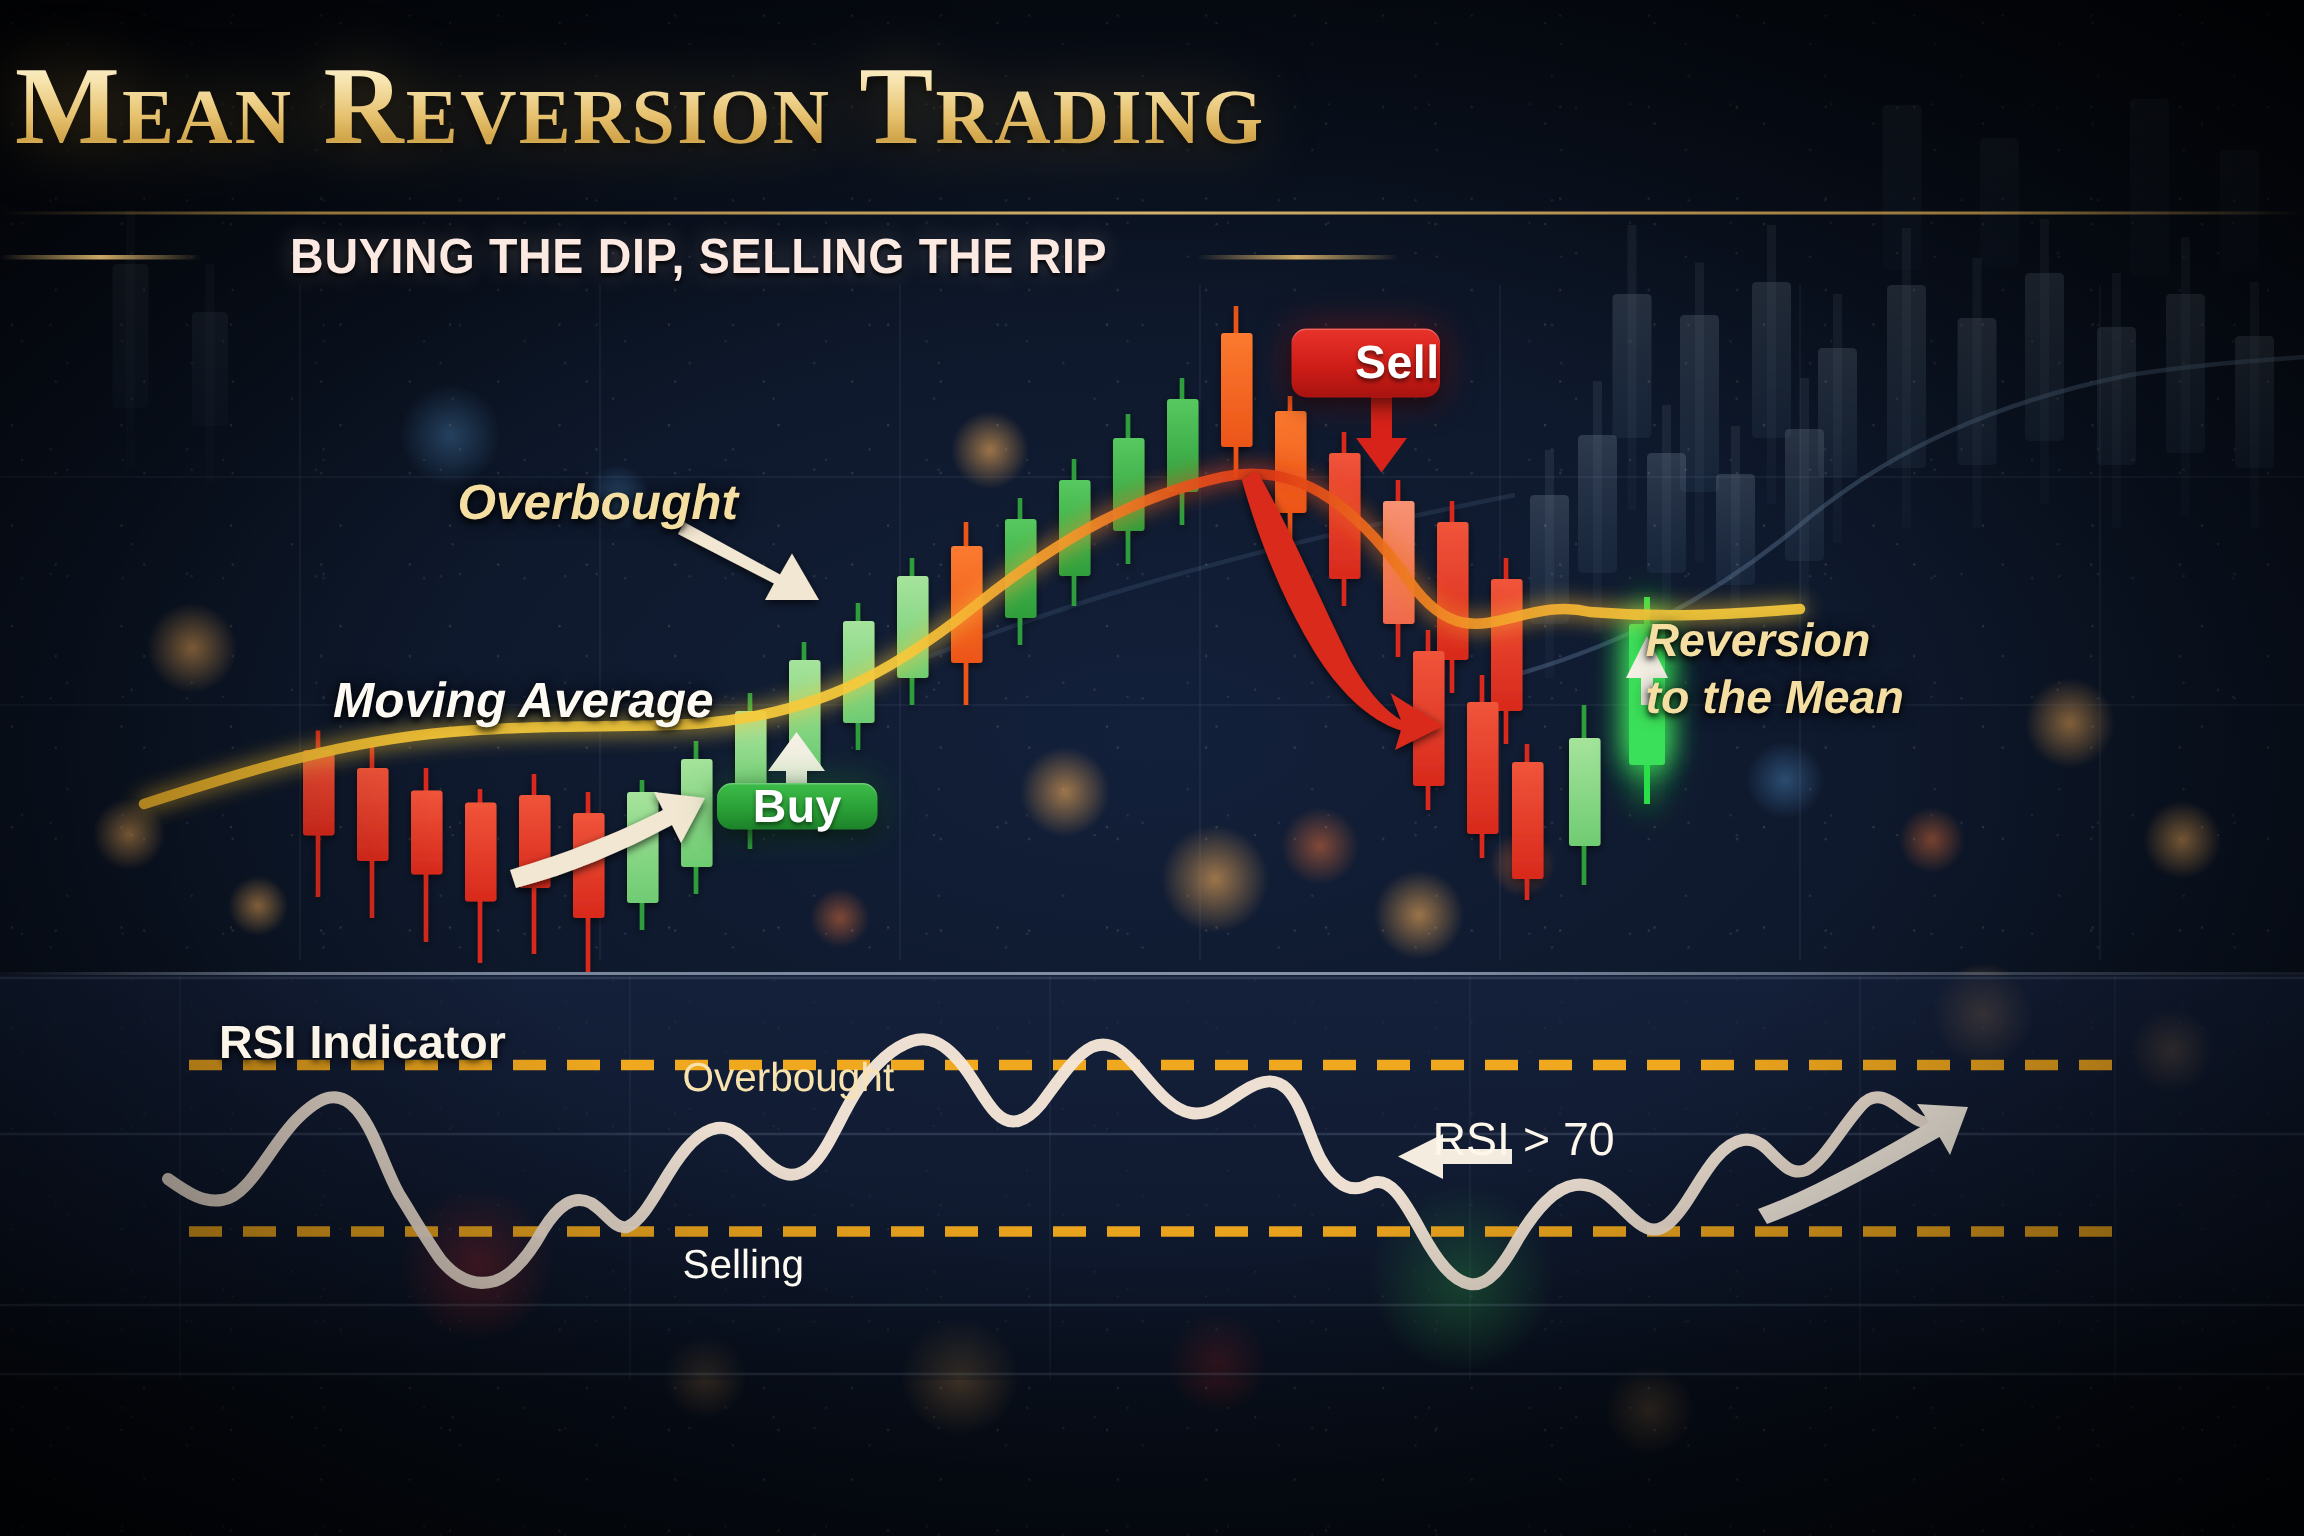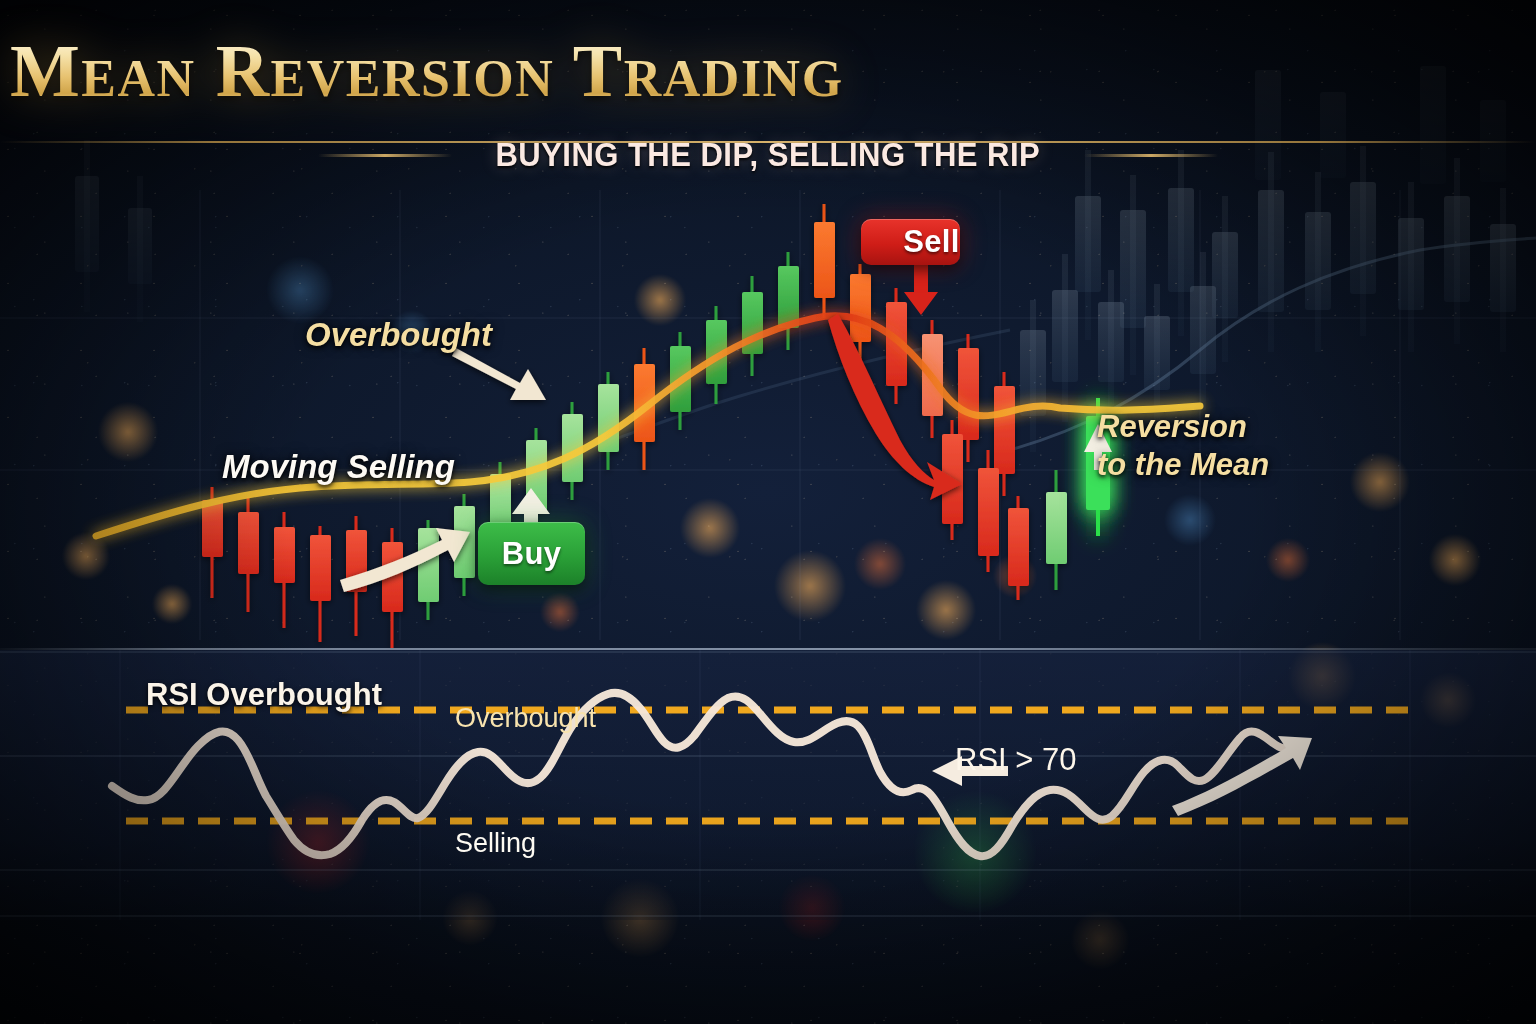--- a/index.html
+++ b/index.html
@@ -46,21 +46,21 @@
     font-variant:small-caps; line-height:1;
     background:linear-gradient(180deg,#fff6e0 0%,#f6e3ac 28%,#e7c270 58%,#d0a449 80%,#f0dba4 100%);
     -webkit-background-clip:text; background-clip:text; color:transparent;
     -webkit-text-fill-color:transparent;
     filter:drop-shadow(0 0 22px rgba(226,178,78,.35)) drop-shadow(0 3px 3px rgba(0,0,0,.85));
     padding:0 10px;
   }
   .rule-long { position:absolute; left:0; right:0; top:141px; height:2px;
     background:linear-gradient(90deg, rgba(160,120,50,0) 0%, rgba(196,152,72,.75) 14%, rgba(224,186,110,.95) 50%, rgba(196,152,72,.75) 86%, rgba(160,120,50,0) 100%);
   }
-  .subrow { position:absolute; left:0; right:0; top:136px; display:flex; align-items:center; justify-content:center; gap:26px; }
+  .subrow { position:absolute; left:0; right:0; top:152px; display:flex; align-items:center; justify-content:flex-start; gap:42px; }
   .dash { width:134px; height:3px; border-radius:2px;
     background:linear-gradient(90deg, rgba(180,140,70,0), rgba(214,176,104,.95), rgba(180,140,70,0)); }
   .subtitle {
     font-family:"Liberation Sans", sans-serif;
     font-size:33px; font-weight:bold; letter-spacing:.5px;
     text-transform:uppercase;
     color:#fbe9e2;
     text-shadow:0 2px 3px rgba(0,0,0,.9), 0 0 16px rgba(255,220,200,.25);
     transform:scaleX(.94);
   }
@@ -90,21 +90,21 @@
 
   
   .badge { position:absolute; border-radius:10px; display:flex; align-items:center; justify-content:center;
            font-weight:bold; color:#fff; letter-spacing:.3px; }
   #sell-badge { left:861px; top:219px; width:99px; height:46px; font-size:31px;
     background:linear-gradient(180deg,#e8332b 0%,#cf1d17 55%,#a81310 100%);
     box-shadow:0 5px 14px rgba(0,0,0,.6), inset 0 1px 0 rgba(255,255,255,.25), 0 0 26px rgba(210,30,25,.4);
     text-shadow:0 2px 3px rgba(0,0,0,.55);
     padding-left:42px;
   }
-  #buy-badge { left:478px; top:522px; width:107px; height:63px; font-size:31px;
+  #buy-badge { left:478px; top:522px; width:107px; height:31px; font-size:31px;
     background:linear-gradient(180deg,#3dbd49 0%,#2aa037 55%,#1c8129 100%);
     box-shadow:0 5px 14px rgba(0,0,0,.6), inset 0 1px 0 rgba(255,255,255,.25), 0 0 26px rgba(45,165,60,.4);
     text-shadow:0 2px 3px rgba(0,0,0,.5);
   }
   svg.overlay { position:absolute; left:0; top:0; width:1536px; height:1024px; overflow:visible; }
 </style>
 </head>
 <body>
 
 <div id="stage">
@@ -461,25 +461,25 @@
     <div class="title">Mean Reversion Trading</div>
   </div>
   <div class="rule-long"></div>
   <div class="subrow">
     <span class="dash"></span>
     <span class="subtitle">Buying the Dip, Selling the Rip</span>
     <span class="dash"></span>
   </div>
 
   <div class="lbl lbl-gold" id="overbought-label">Overbought</div>
-  <div class="lbl lbl-white" id="ma-label">Moving Selling</div>
+  <div class="lbl lbl-white" id="ma-label">Moving Average</div>
   <div class="lbl lbl-gold" id="reversion-label">Reversion
 to the Mean</div>
 
-  <div class="lbl lbl-plain" id="rsi-title">RSI Overbought</div>
+  <div class="lbl lbl-plain" id="rsi-title">RSI Indicator</div>
   <div class="lbl" id="rsi-ob-label">Overbought</div>
   <div class="lbl" id="rsi-os-label">Selling</div>
   <div class="lbl" id="rsi70-label">RSI &gt; 70</div>
 
   <div class="badge" id="sell-badge">Sell</div>
   <div class="badge" id="buy-badge">Buy</div>
 
 </div>
 
 </body></html>

